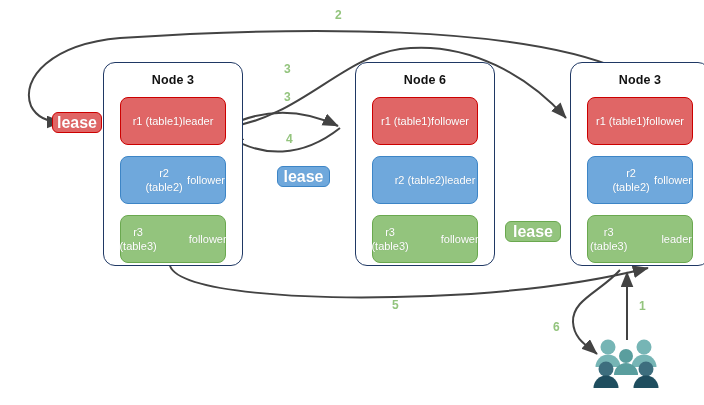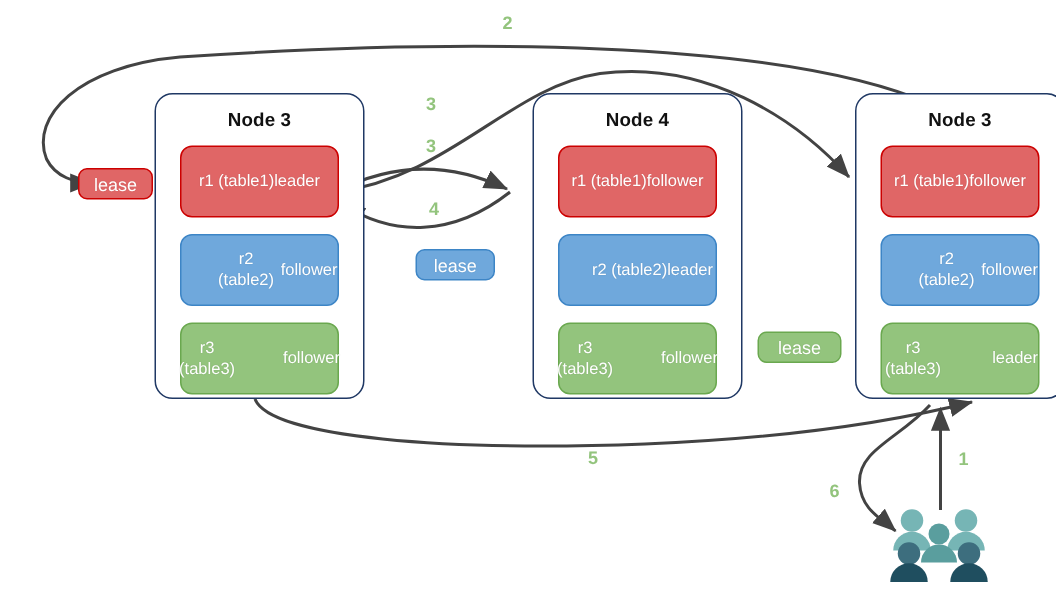--- a/index.html
+++ b/index.html
@@ -67,27 +67,28 @@
   .rep-green { background: #93c47d; border: 1.4px solid #6aa84f; }
   .r-slot1 { top: 34px; }
   .r-slot2 { top: 93px; padding-left: 20px; }
   .r-slot3 { top: 152px; gap: 32px; }
 
   .lease {
     position: absolute;
     box-sizing: border-box;
     border-radius: 6px;
     color: #ffffff;
-    font-size: 12px;
+    font-size: 16px;
     display: flex;
     align-items: center;
     justify-content: center;
     height: 21px;
     z-index: 4;
     text-shadow: 0 0 1px rgba(0,0,0,.12);
+    font-weight: bold;
   }
   .lease-red   { background: #e06666; border: 1.4px solid #cc0000; }
   .lease-blue  { background: #6fa8dc; border: 1.4px solid #3d85c6; }
   .lease-green { background: #93c47d; border: 1.4px solid #6aa84f; }
 
   .step-label {
     position: absolute;
     color: #93c47d;
     font-size: 12px;
     font-weight: bold;
@@ -136,21 +137,21 @@
       <span class="l1">r2 (table2)</span>
       <span class="l2">follower</span>
     </div>
     <div class="replica rep-green r-slot3">
       <span class="l1">r3 (table3)</span>
       <span class="l2">follower</span>
     </div>
   </div>
 
   <div class="node-box" style="left:355px; top:62px; width:140px; height:204px;">
-    <div class="node-title">Node 4</div>
+    <div class="node-title">Node 6</div>
     <div class="replica rep-red r-slot1">
       <span class="l1">r1 (table1)</span>
       <span class="l2">follower</span>
     </div>
     <div class="replica rep-blue r-slot2">
       <span class="l1">r2 (table2)</span>
       <span class="l2">leader</span>
     </div>
     <div class="replica rep-green r-slot3">
       <span class="l1">r3 (table3)</span>

